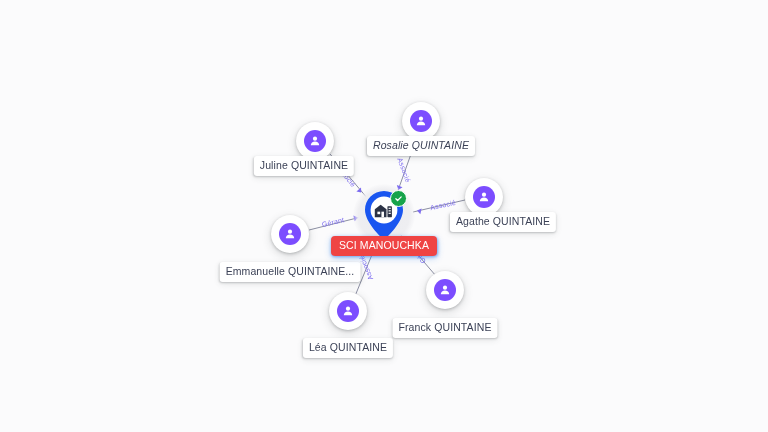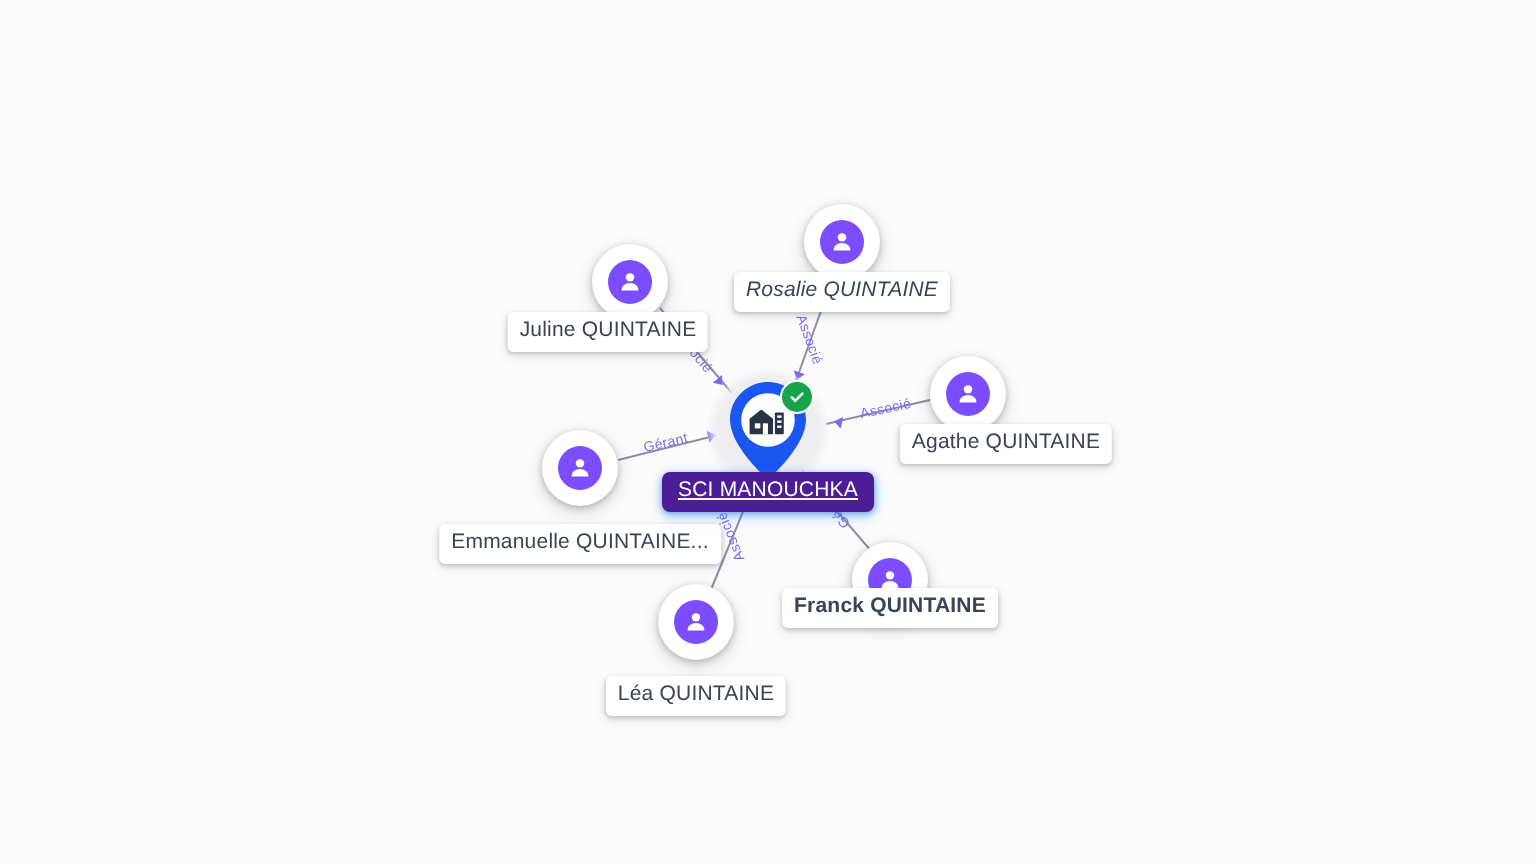--- a/index.html
+++ b/index.html
@@ -84,27 +84,26 @@
     background: #ffffff;
     color: #3c4257;
     font-size: 10.5px;
     line-height: 1;
     padding: 4px 6px 5px 6px;
     border-radius: 3px;
     box-shadow: 0 1px 2px rgba(60,64,67,.25), 0 2px 6px rgba(60,64,67,.12);
     letter-spacing: .1px;
   }
   .node-label.primary {
-    background: #4c1d95;
+    background: #ef4444;
     color: #ffffff;
     font-size: 10.5px;
     padding: 4px 8px 5px 8px;
     border-radius: 4px;
     box-shadow: 0 1px 3px rgba(26,115,232,.5), 0 2px 7px rgba(26,115,232,.3);
-    text-decoration: underline;
   }
   
   .edge-label {
     position: absolute;
     white-space: nowrap;
     color: #7c6bf0;
     font-size: 7px;
     line-height: 1;
     letter-spacing: .2px;
     transform-origin: 50% 50%;
@@ -198,21 +197,21 @@
       <div class="node" style="left: 445px; top: 290px;">
         <div class="person-node">
           <div class="person-disc">
             <svg width="14" height="14" viewBox="0 0 24 24" aria-hidden="true">
               <circle cx="12" cy="8" r="3.6" fill="#ffffff"></circle>
               <path d="M4.8 19.2c0-3.9 3.2-6.3 7.2-6.3s7.2 2.4 7.2 6.3z" fill="#ffffff"></path>
             </svg>
           </div>
         </div>
       </div>
-      <div class="node-label" style="left: 445px; top: 294px; font-weight: bold;">Franck QUINTAINE</div>
+      <div class="node-label" style="left: 445px; top: 318px;">Franck QUINTAINE</div>
       <div class="node" style="left: 348px; top: 311px;">
         <div class="person-node">
           <div class="person-disc">
             <svg width="14" height="14" viewBox="0 0 24 24" aria-hidden="true">
               <circle cx="12" cy="8" r="3.6" fill="#ffffff"></circle>
               <path d="M4.8 19.2c0-3.9 3.2-6.3 7.2-6.3s7.2 2.4 7.2 6.3z" fill="#ffffff"></path>
             </svg>
           </div>
         </div>
       </div>

